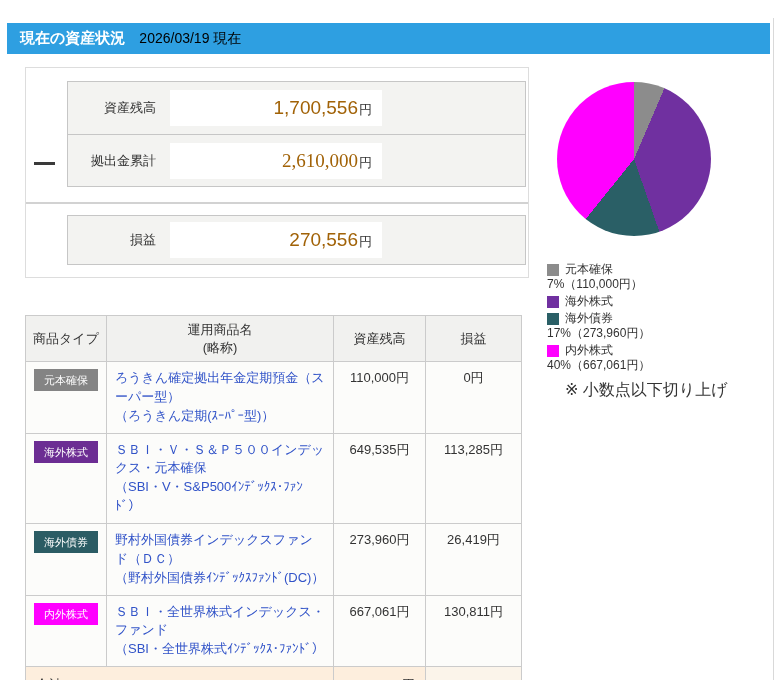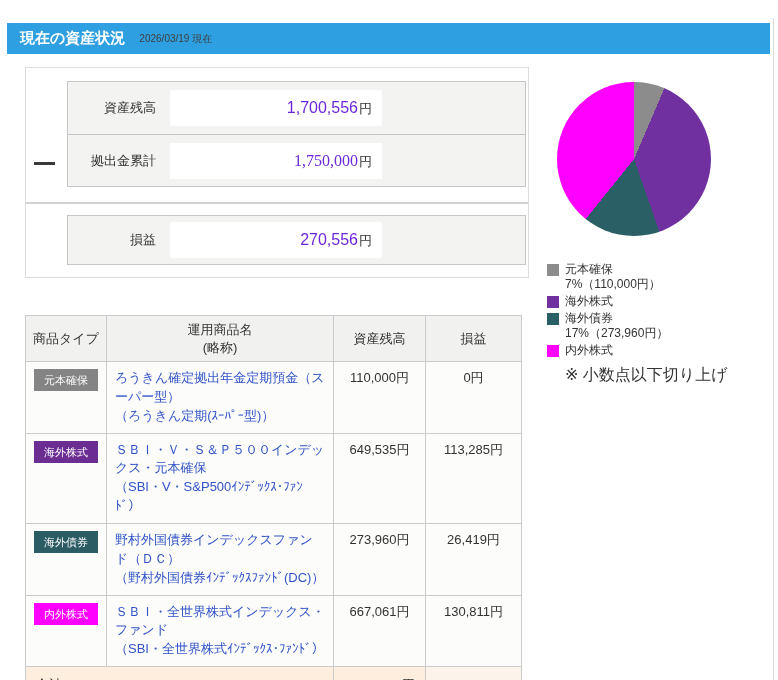--- a/index.html
+++ b/index.html
@@ -5,38 +5,38 @@
   * { box-sizing: border-box; margin: 0; padding: 0; }
   html,body { width: 778px; height: 680px; background: #fff;
     font-family: "Liberation Sans", "DejaVu Sans", sans-serif; color: #333; }
   .page { position: absolute; left: 2px; top: 18px; width: 772px; height: 672px;
     background: #fff; border-right: 1px solid #d9d9d9; border-bottom: 1px solid #d9d9d9; }
 
   
   .header-bar { margin: 5px 3px 0 5px; height: 31px; background: #2e9fe1;
     display: flex; align-items: center; padding: 0 13px; gap: 14px; }
   .header-title { color: #fff; font-weight: bold; font-size: 15px; }
-  .header-date { color: #404040; font-size: 10px; }
+  .header-date { color: #000000; font-size: 14px; }
 
   .content { display: flex; padding: 13px 0 0 23px; }
   .left-col { width: 500px; flex: 0 0 500px; }
   .right-col { flex: 1; padding-left: 22px; }
 
   
   .summary-panel { position: relative; width: 504px; border: 1px solid #ddd;
     background: #fff; padding: 13px 0 12px; }
   .minus-op { position: absolute; left: 8px; top: 94px; width: 21px; height: 3px; background: #3a3a3a; }
   .stack-box, .result-box { margin-left: 41px; width: 459px;
     border: 1px solid #c6c6c6; background: #f3f3f1; }
   .sum-row { display: flex; align-items: center; height: 52px; }
   .sum-row + .sum-row { border-top: 1px solid #c6c6c6; font-family: Liberation Serif, serif; }
   .sum-label { width: 88px; text-align: right; font-size: 13px; color: #333; margin-right: 14px; flex: 0 0 88px; }
   .sum-valuebox { width: 212px; height: 36px; background: #fff; text-align: right;
     line-height: 36px; padding-right: 10px; white-space: nowrap; }
-  .sum-num { font-size: 16px; color: #6d28d9; }
+  .sum-num { font-size: 19px; color: #a16207; }
   .sum-unit { font-size: 13px; margin-left: 1px; }
   .equals-line { height: 2px; background: #d2d2d2; margin: 15px 0 11px; }
   .result-box .sum-row { height: 48px; }
 
   
   table.assets { border-collapse: collapse; table-layout: fixed; width: 496px;
     margin-top: 37px; font-size: 13px; }
   .col-type { width: 81px; } .col-name { width: 227px; }
   .col-balance { width: 92px; } .col-pl { width: 96px; }
   table.assets th { background: #f1f1ef; border: 1px solid #cbcbcb; font-weight: normal;
@@ -52,21 +52,21 @@
   tr.total-row td.total-label { padding-left: 10px; font-size: 13px; }
   tr.total-row td.total-pl { background: #fbf4ea; }
 
   
   .pie { width: 154px; height: 154px; border-radius: 50%; margin: 15px 0 0 10px;
     background: #ccc; }
   .legend { margin-top: 26px; font-size: 12px; color: #333; }
   .legend-item { margin-bottom: 2px; }
   .legend-head { display: flex; align-items: center; gap: 6px; line-height: 15px; }
   .legend-square { width: 12px; height: 12px; flex: 0 0 12px; background: #999; }
-  .legend-pct { margin-left: 18px; line-height: 15px; }
+  .legend-pct { line-height: 15px; }
   .note { margin-top: 7px; margin-left: 18px; font-size: 16px; color: #333; }
 </style>
 </head>
 <body>
 
 <div class="page">
 
   <div class="header-bar">
     <span class="header-title">現在の資産状況</span>
     <span class="header-date">2026/03/19 現在</span>
@@ -82,21 +82,21 @@
         <div class="stack-box">
           <div class="sum-row">
             <div class="sum-label">資産残高</div>
             <div class="sum-valuebox">
               <span class="sum-num">1,700,556</span><span class="sum-unit">円</span>
             </div>
           </div>
           <div class="sum-row">
             <div class="sum-label">拠出金累計</div>
             <div class="sum-valuebox">
-              <span class="sum-num">1,750,000</span><span class="sum-unit">円</span>
+              <span class="sum-num">2,610,000</span><span class="sum-unit">円</span>
             </div>
           </div>
         </div>
 
         <div class="equals-line"></div>
 
         <div class="result-box">
           <div class="sum-row">
             <div class="sum-label">損益</div>
             <div class="sum-valuebox">
@@ -209,20 +209,21 @@
             <span class="legend-square" style="background: rgb(42, 95, 102);"></span>
             <span>海外債券</span>
           </div>
           <div class="legend-pct">17%（273,960円）</div>
         </div>
         <div class="legend-item">
           <div class="legend-head">
             <span class="legend-square" style="background: rgb(255, 0, 255);"></span>
             <span>内外株式</span>
           </div>
+          <div class="legend-pct">40%（667,061円）</div>
         </div>
       </div>
 
       <div class="note">※ 小数点以下切り上げ</div>
     </div>
 
   </div>
 </div>
 
 </body></html>

